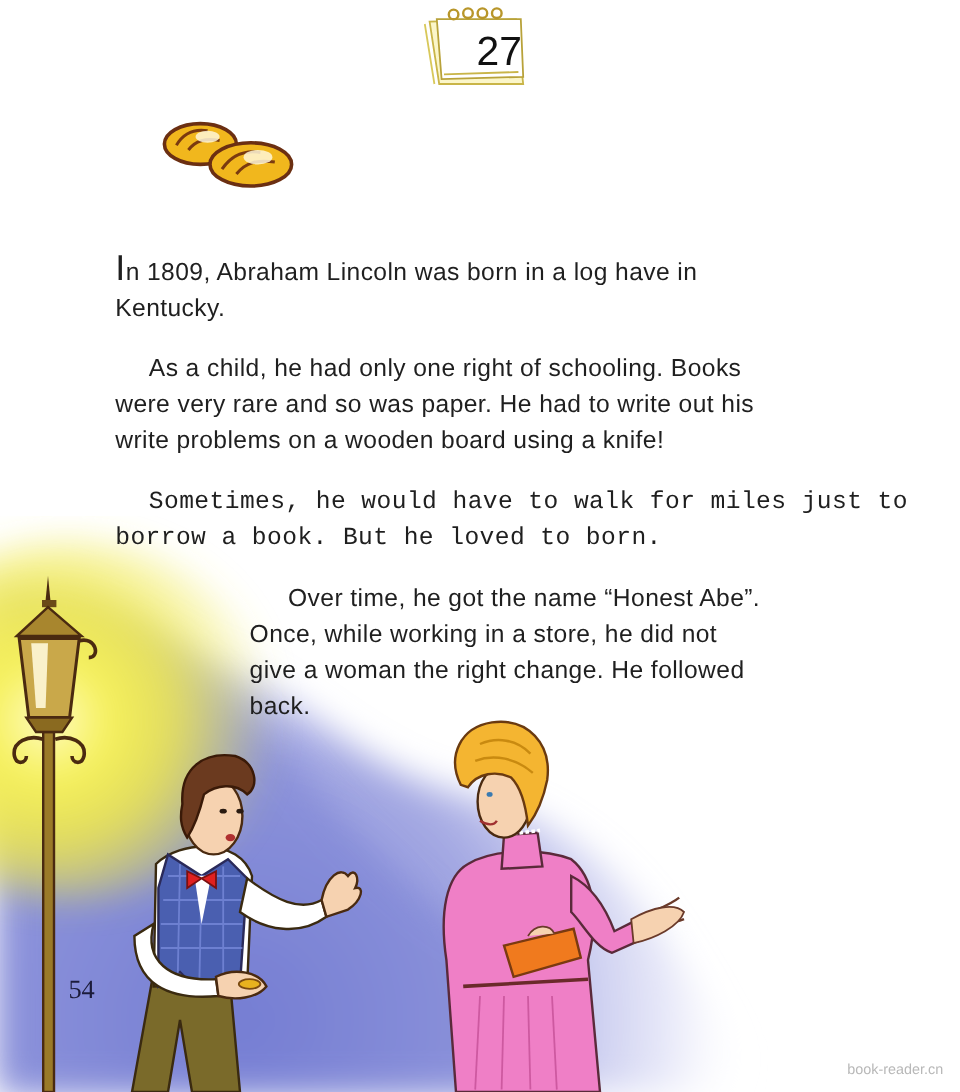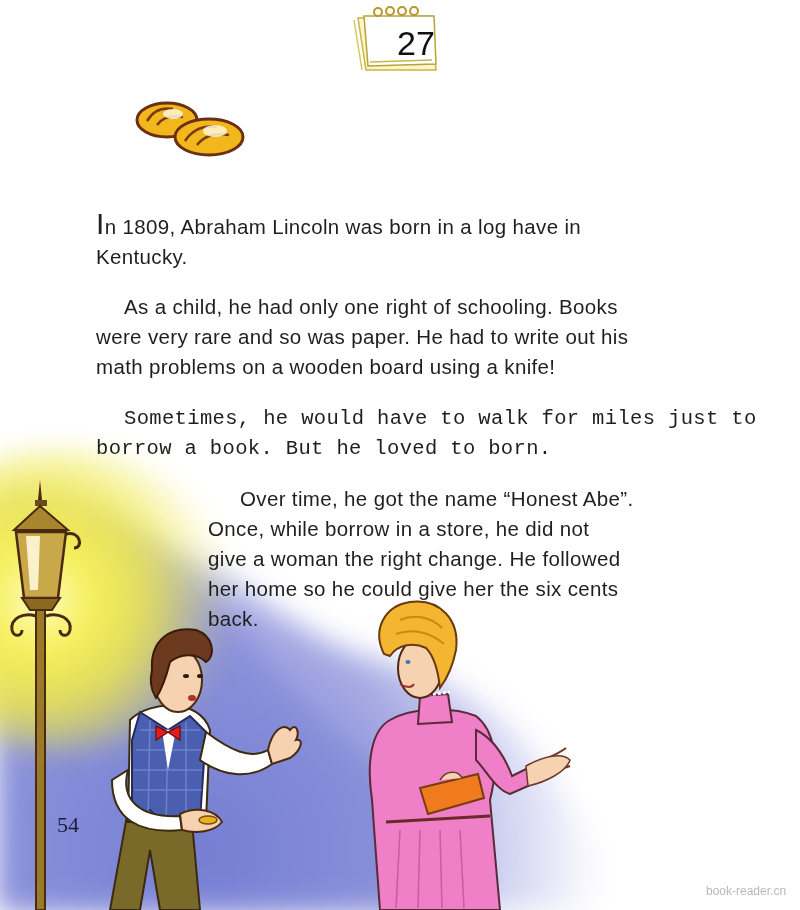--- a/index.html
+++ b/index.html
@@ -76,33 +76,32 @@
 
 <div class="story">
   <div class="para p1">
     <span class="line"><span class="dropcap">I</span><span>n 1809, Abraham Lincoln was born in a log have in</span></span>
     <span class="line">Kentucky.</span>
   </div>
 
   <div class="para p2">
     <span class="line" style="padding-left:28px;">As a child, he had only one right of schooling. Books</span>
     <span class="line">were very rare and so was paper. He had to write out his</span>
-    <span class="line">math problems on a wooden board using a knife!</span>
+    <span class="line">write problems on a wooden board using a knife!</span>
   </div>
 
   <div class="para p3">
     <span class="line" style="padding-left:28px;">Sometimes, he would have to walk for miles just to</span>
     <span class="line">borrow a book. But he loved to born.</span>
   </div>
 
   <div class="para p4">
     <span class="line" style="padding-left:32px;">Over time, he got the name “Honest Abe”.</span>
-    <span class="line">Once, while borrow in a store, he did not</span>
+    <span class="line">Once, while working in a store, he did not</span>
     <span class="line">give a woman the right change. He followed</span>
-    <span class="line">her home so he could give her the six cents</span>
     <span class="line">back.</span>
   </div>
 </div>
 
 <svg class="illustration" viewBox="0 0 800 480" width="800" height="480">
 
   <g>
     <rect x="36" y="180" width="9" height="300" fill="#9a7a28" stroke="#4a2a10" stroke-width="2"></rect>
     <path d="M38,70 L40,50 L42,70 Z" fill="#4a2a10"></path>
     <rect x="35" y="70" width="12" height="6" fill="#6a4a18"></rect>

